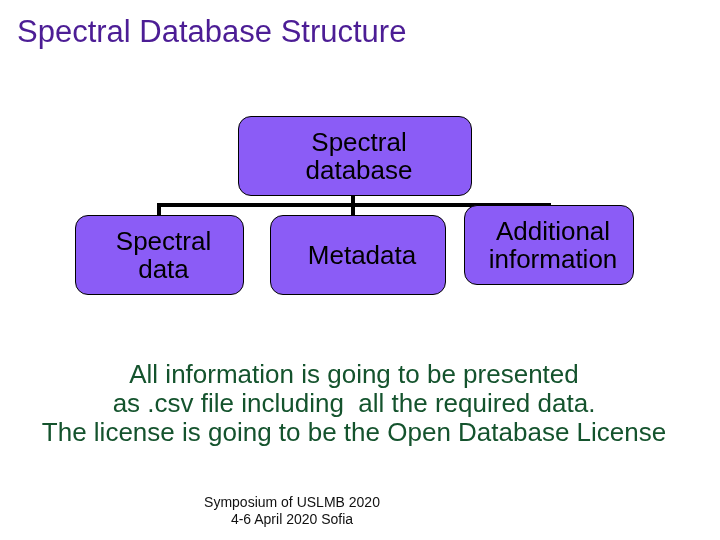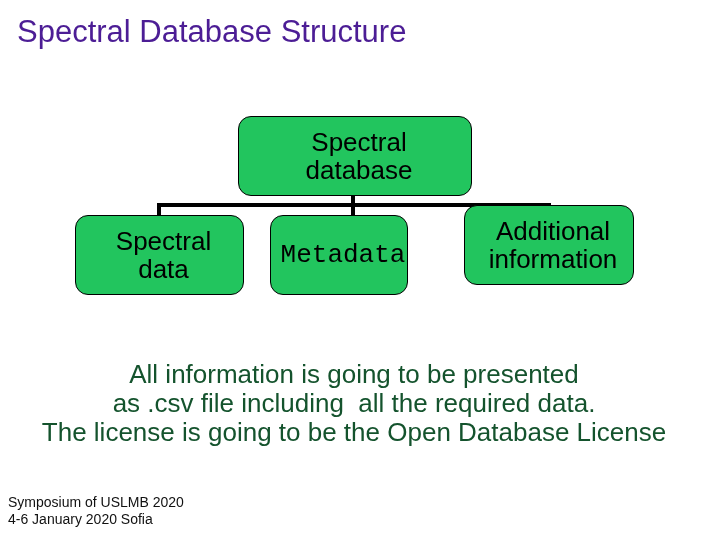--- a/index.html
+++ b/index.html
@@ -21,38 +21,38 @@
     left: 17px;
     top: 14px;
     font-size: 31px;
     line-height: 36px;
     white-space: pre;
     color: #4c1d95;
   }
   .node {
     position: absolute;
     box-sizing: border-box;
-    background: #22c55e;
+    background: #8b5cf6;
     border: 1.5px solid #000000;
     border-radius: 13px;
     display: flex;
     align-items: center;
     justify-content: center;
     text-align: center;
     padding-left: 8px;
   }
   .node-label {
     font-size: 26px;
     line-height: 28px;
     white-space: pre-wrap;
     color: #000000;
   }
   .node-root   { left: 238px; top: 116px; width: 234px; height: 80px; }
   .node-child1 { left: 75px;  top: 215px; width: 169px; height: 80px; }
-  .node-child2 { left: 270px; top: 215px; width: 138px; height: 80px; font-family: Liberation Mono, monospace; }
+  .node-child2 { left: 270px; top: 215px; width: 176px; height: 80px; }
   .node-child3 { left: 464px; top: 205px; width: 170px; height: 80px; }
   .connector {
     position: absolute;
     background: #000000;
   }
   .conn-root-v   { left: 351px; top: 195px; width: 4px; height: 20px; }
   .conn-h        { left: 157px; top: 203px; width: 394px; height: 4px; }
   .conn-stub-l   { left: 157px; top: 203px; width: 4px; height: 12px; }
   .conn-stub-r   { left: 547px; top: 203px; width: 4px; height: 12px; }
   .body-text {
@@ -63,23 +63,24 @@
     text-align: center;
     font-size: 26px;
     line-height: 29px;
     color: #14532d;
   }
   .body-line {
     white-space: pre-wrap;
   }
   .footer {
     position: absolute;
-    left: 8px;
+    left: 0;
     top: 494px;
     width: 584px;
+    text-align: center;
     font-size: 14px;
     line-height: 17px;
     color: #111111;
   }
   .footer-line {
     white-space: pre;
   }
 </style>
 </head>
 <body>
@@ -113,16 +114,16 @@
   </div>
 
   <div class="body-text">
     <div class="body-line">All information is going to be presented</div>
     <div class="body-line">as .csv file including  all the required data.</div>
     <div class="body-line">The license is going to be the Open Database License</div>
   </div>
 
   <div class="footer">
     <div class="footer-line">Symposium of USLMB 2020</div>
-    <div class="footer-line">4-6 January 2020 Sofia</div>
+    <div class="footer-line">4-6 April 2020 Sofia</div>
   </div>
 
 </div>
 
 </body></html>

